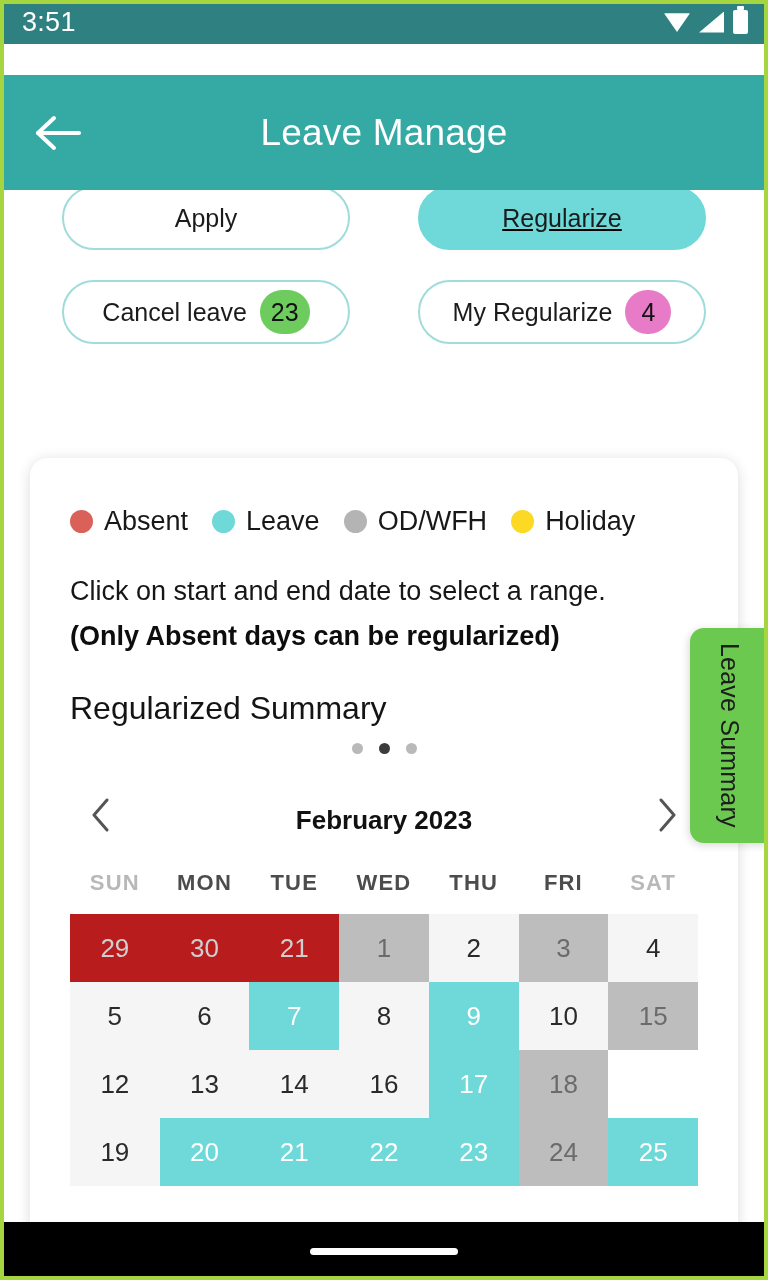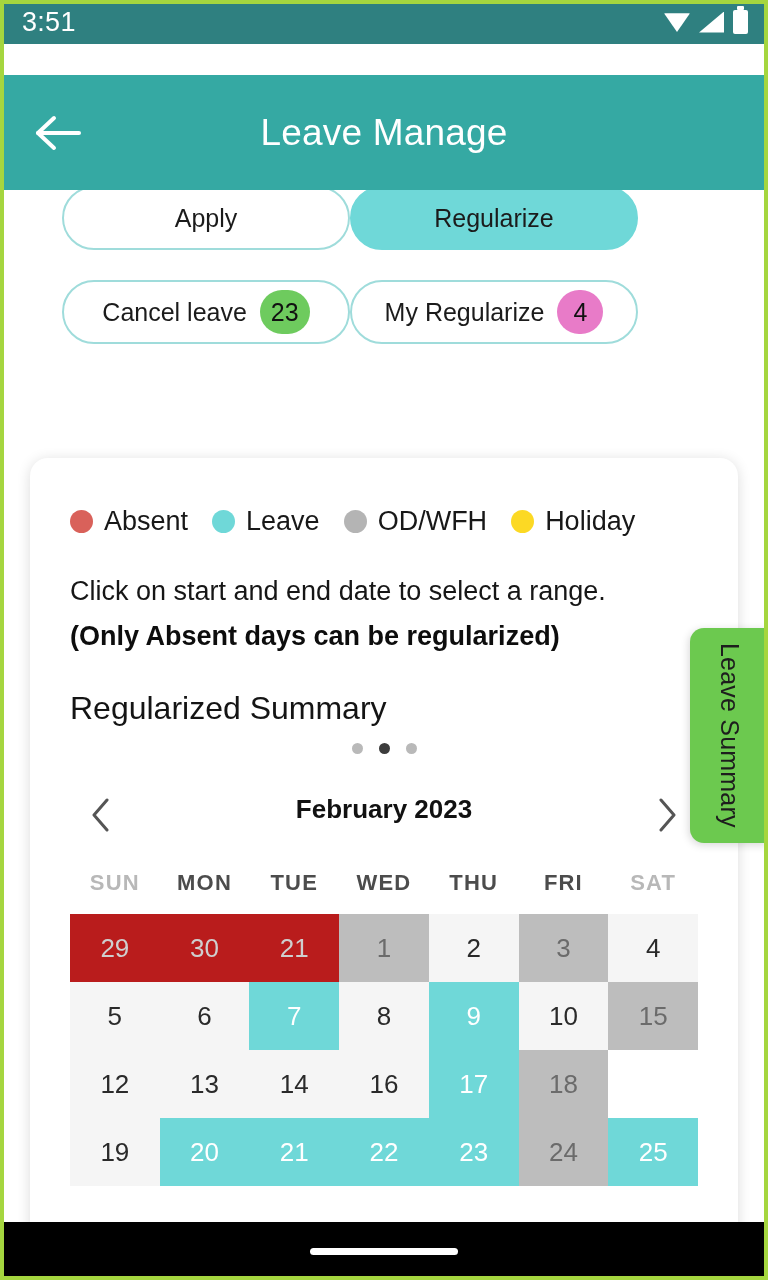--- a/index.html
+++ b/index.html
@@ -111,20 +111,21 @@
   
   .actions {
     position: absolute;
     left: 0; top: 162px;
     width: 768px;
     padding: 24px 62px 0 62px;
     z-index: 10;
   }
   .actions-row {
     display: flex;
+    justify-content: space-between;
   }
   .actions-row + .actions-row { margin-top: 30px; }
 
   .pill {
     width: 288px;
     height: 64px;
     border-radius: 34px;
     border: 2px solid #9fdcdb;
     background: #ffffff;
     display: flex;
@@ -134,20 +135,21 @@
     cursor: pointer;
   }
   .pill-label {
     font-size: 25px;
     color: #1b1b1b;
     font-weight: 400;
   }
   .pill.filled {
     background: #6fd8d8;
     border-color: #6fd8d8;
+    text-decoration: underline;
   }
   .badge {
     min-width: 46px;
     height: 44px;
     padding: 0 11px;
     border-radius: 24px;
     display: flex;
     align-items: center;
     justify-content: center;
     font-size: 25px;
@@ -223,21 +225,21 @@
     border-radius: 50%;
     background: #b9b9b9;
     cursor: pointer;
   }
   .dot.active { background: #3c3c3c; }
 
   
   .month-nav {
     margin-top: 40px;
     display: flex;
-    align-items: flex-start;
+    align-items: flex-end;
     justify-content: space-between;
     padding: 0 10px;
     gap: 8px;
   }
   .chev {
     width: 42px; height: 42px;
     display: flex; align-items: center; justify-content: center;
     cursor: pointer;
     color: #4a4a4a;
   }

